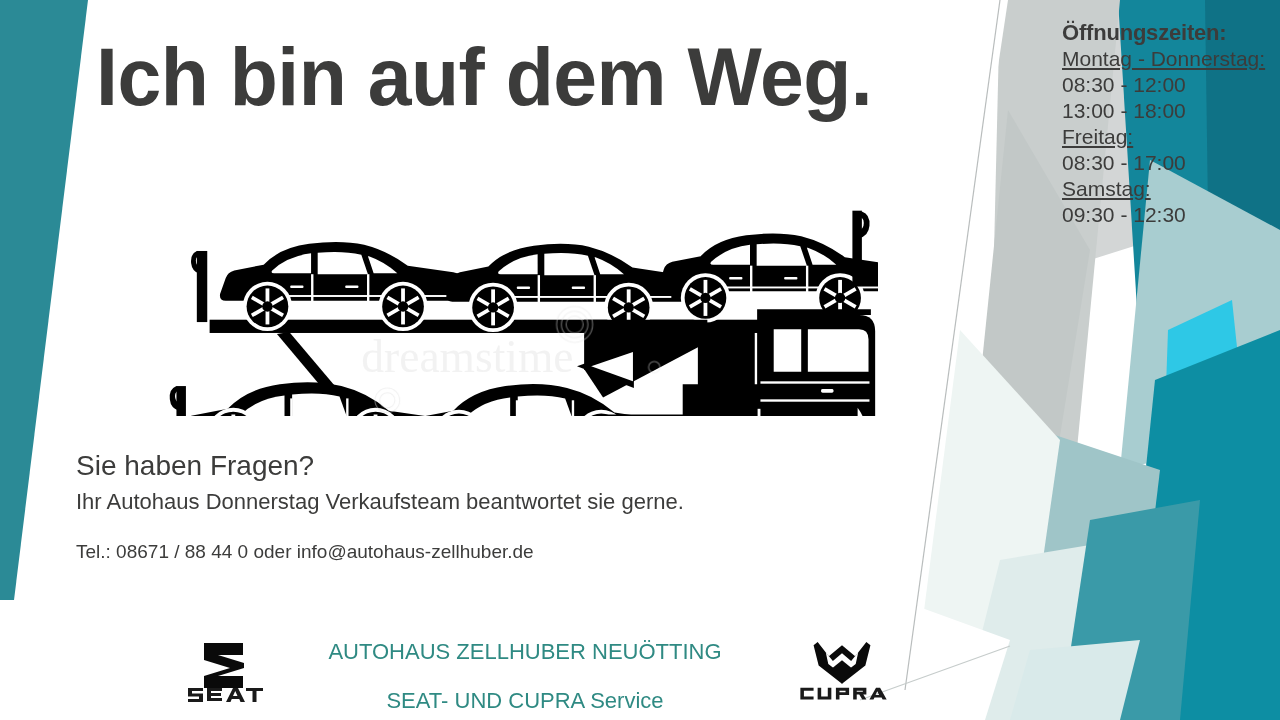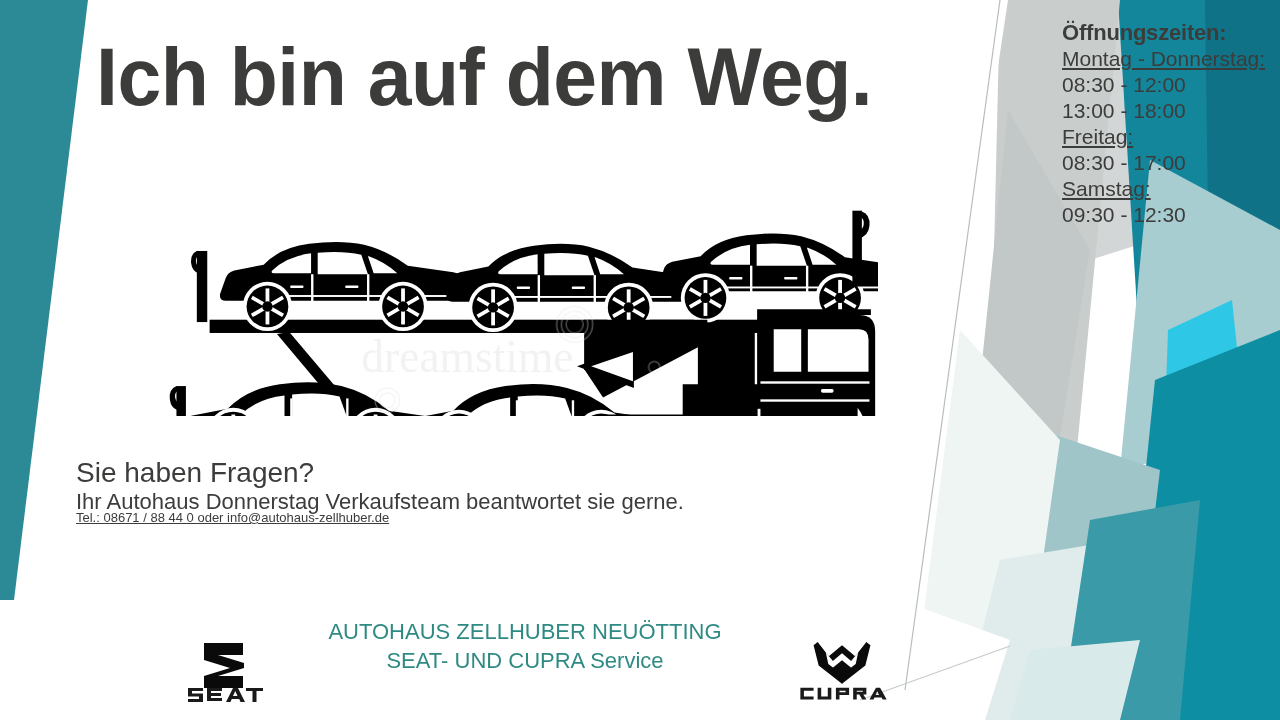--- a/index.html
+++ b/index.html
@@ -59,38 +59,36 @@
   .wm-t { fill: #e8e8e8; font-family: "Liberation Serif", serif; }
 
   
   .q-head {
     position: absolute;
     left: 76px;
     top: 450px;
     font-size: 28px;
     color: #3c3c3b;
     white-space: nowrap;
-    margin-top: 7px;
   }
   .q-sub {
     position: absolute;
     left: 76px;
     top: 489px;
     font-size: 22px;
     color: #3c3c3b;
     white-space: nowrap;
   }
   .q-tel {
     position: absolute;
     left: 76px;
-    top: 510px;
-    font-size: 13px;
+    top: 541px;
+    font-size: 19px;
     color: #3c3c3b;
     white-space: nowrap;
-    text-decoration: underline;
   }
 
   
   .hours {
     position: absolute;
     left: 1062px;
     top: 20px;
     width: 230px;
     color: #3c3c3b;
     font-size: 21px;
@@ -113,21 +111,21 @@
   .footer {
     position: absolute;
     left: 300px;
     top: 617px;
     width: 450px;
     text-align: center;
     color: #2f8a83;
     font-size: 22px;
     line-height: 29px;
   }
-  .footer div { white-space: nowrap; }
+  .footer div { white-space: nowrap; margin-top: 20px; }
 
   
   .logo-seat {
     position: absolute;
     left: 172px;
     top: 640px;
     width: 102px;
     height: 62px;
   }
   .logo-cupra {

